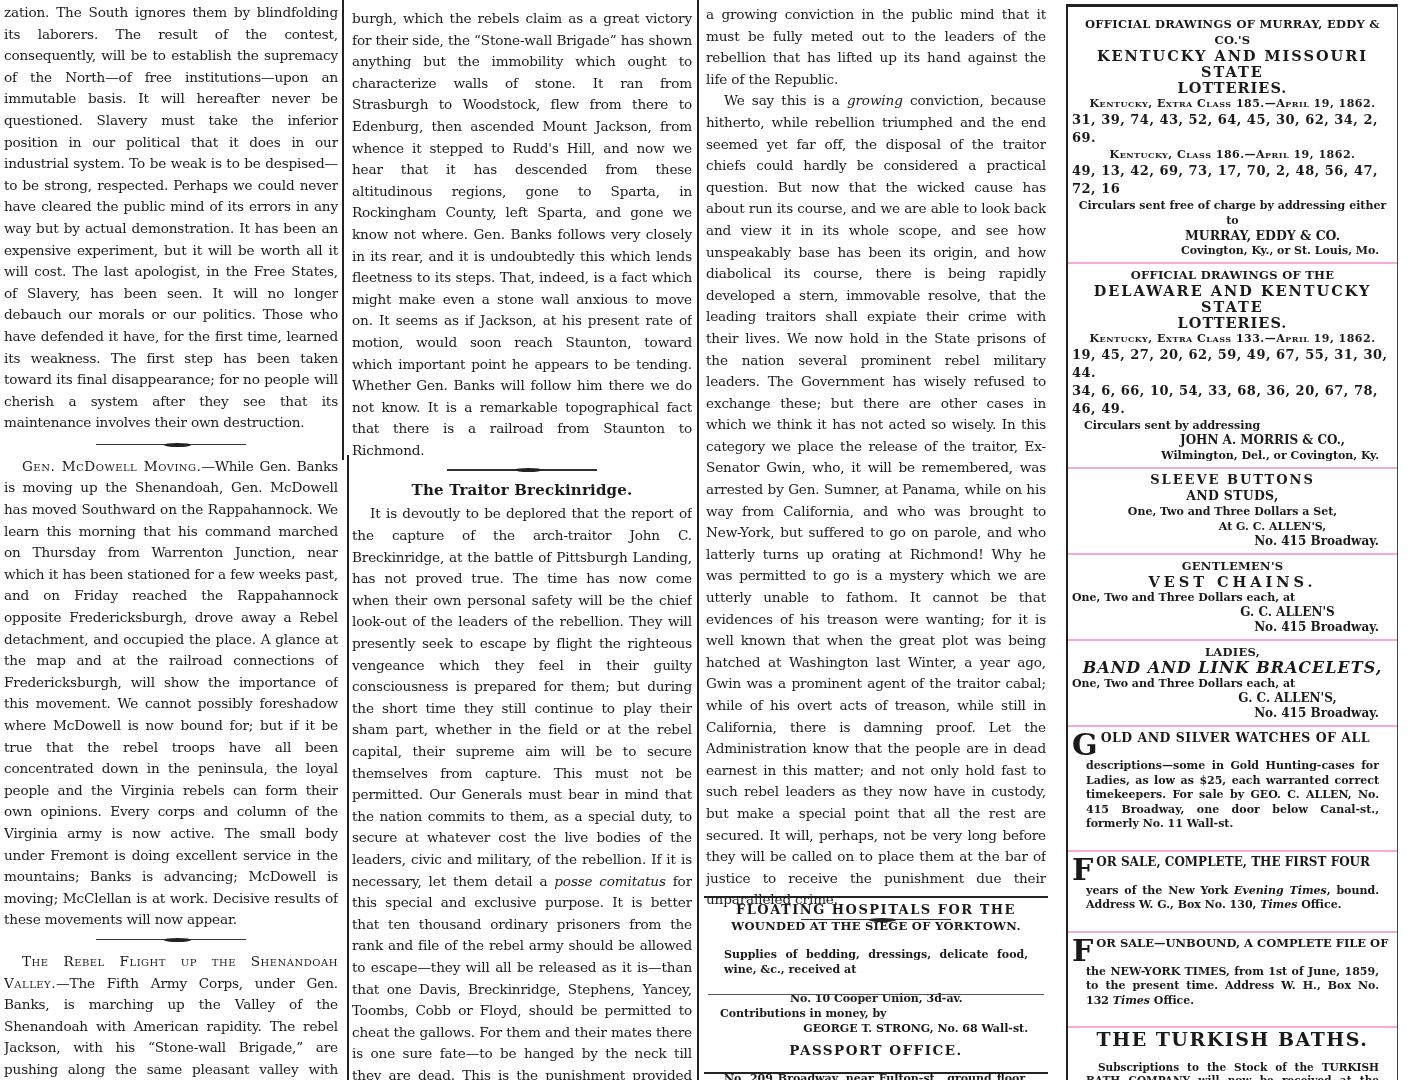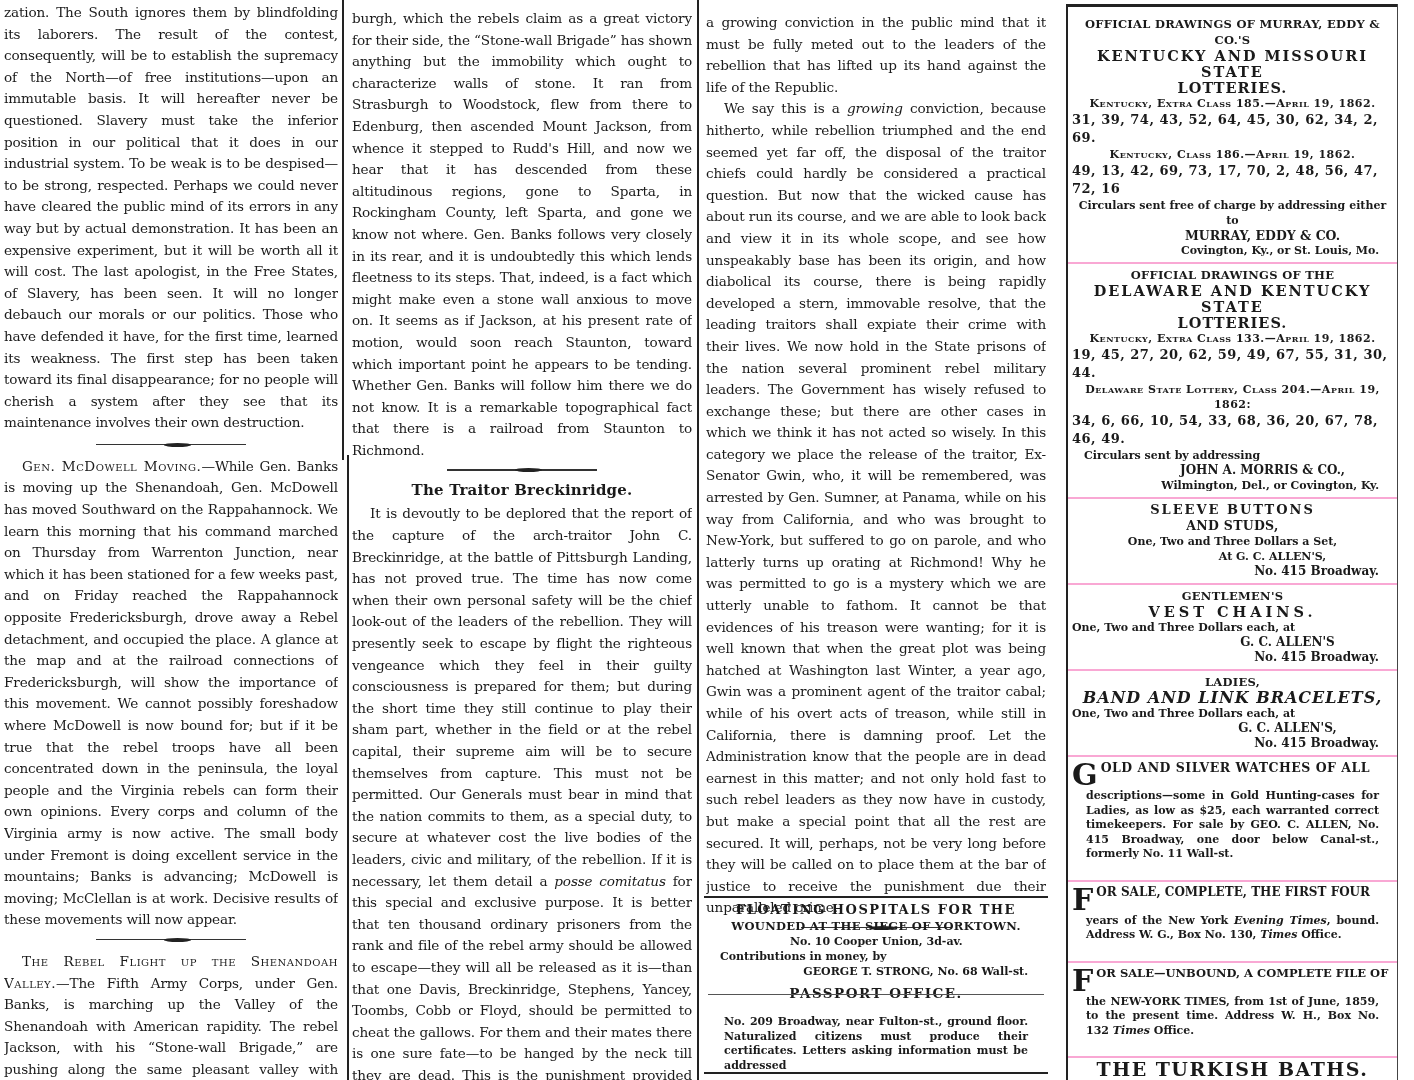--- a/index.html
+++ b/index.html
@@ -50,30 +50,31 @@
   <div class="rule" style="margin-top:6px;"></div>
   <div class="headline" style="margin-top:8px;">The Traitor Breckinridge.</div>
   <p class="p indent">
     <span>It is devoutly to be deplored that the report of the capture of the arch-traitor John C. Breckinridge, at the battle of Pittsburgh Landing, has not proved true. The time has now come when their own personal safety will be the chief look-out of the leaders of the rebellion. They will presently seek to escape by flight the righteous vengeance which they feel in their guilty consciousness is prepared for them; but during the short time they still continue to play their sham part, whether in the field or at the rebel capital, their supreme aim will be to secure themselves from capture. This must not be permitted. Our Generals must bear in mind that the nation commits to them, as a special duty, to secure at whatever cost the live bodies of the leaders, civic and military, of the rebellion. If it is necessary, let them detail a </span><span class="it">posse comitatus</span><span> for this special and exclusive purpose. It is better that ten thousand ordinary prisoners from the rank and file of the rebel army should be allowed to escape—they will all be released as it is—than that one Davis, Breckinridge, Stephens, Yancey, Toombs, Cobb or Floyd, should be permitted to cheat the gallows. For them and their mates there is one sure fate—to be hanged by the neck till they are dead. This is the punishment provided for treason, and there is</span>
   </p>
 </div>
 <div class="vline" style="left:347px; top:455px; height:625px;"></div>
 <div class="vline" style="left:697px; top:0; height:1080px;"></div>
 
 <div class="col" style="left:706px; width:340px;">
-  <p class="p" style="margin-top:12px;">a growing conviction in the public mind that it must be fully meted out to the leaders of the rebellion that has lifted up its hand against the life of the Republic.</p>
+  <p class="p" style="margin-top:4px;">a growing conviction in the public mind that it must be fully meted out to the leaders of the rebellion that has lifted up its hand against the life of the Republic.</p>
   <p class="p indent">
     <span>We say this is a </span><span class="it">growing</span><span> conviction, because hitherto, while rebellion triumphed and the end seemed yet far off, the disposal of the traitor chiefs could hardly be considered a practical question. But now that the wicked cause has about run its course, and we are able to look back and view it in its whole scope, and see how unspeakably base has been its origin, and how diabolical its course, there is being rapidly developed a stern, immovable resolve, that the leading traitors shall expiate their crime with their lives. We now hold in the State prisons of the nation several prominent rebel military leaders. The Government has wisely refused to exchange these; but there are other cases in which we think it has not acted so wisely. In this category we place the release of the traitor, Ex-Senator Gwin, who, it will be remembered, was arrested by Gen. Sumner, at Panama, while on his way from California, and who was brought to New-York, but suffered to go on parole, and who latterly turns up orating at Richmond! Why he was permitted to go is a mystery which we are utterly unable to fathom. It cannot be that evidences of his treason were wanting; for it is well known that when the great plot was being hatched at Washington last Winter, a year ago, Gwin was a prominent agent of the traitor cabal; while of his overt acts of treason, while still in California, there is damning proof. Let the Administration know that the people are in dead earnest in this matter; and not only hold fast to such rebel leaders as they now have in custody, but make a special point that all the rest are secured. It will, perhaps, not be very long before they will be called on to place them at the bar of justice to receive the punishment due their unparalleled crime.</span>
   </p>
   <div class="rule" style="margin-top:6px;"></div>
 </div>
 
 <div class="box" style="left:704px; top:896px; width:344px; height:178px; border-left:none; border-right:none; padding:4px 6px;">
   <div class="ad-c ad-h1" style="font-size:13px; letter-spacing:1.5px;">FLOATING HOSPITALS FOR THE</div>
   <div class="ad-c ad-h1">WOUNDED AT THE SIEGE OF YORKTOWN.</div>
+  <p class="ad-p">Supplies of bedding, dressings, delicate food, wine, &amp;c., received at</p>
   <div class="ad-small" style="padding-left:80px;">No. 10 Cooper Union, 3d-av.</div>
   <div class="ad-small" style="padding-left:10px;">Contributions in money, by</div>
   <div class="ad-small right">GEORGE T. STRONG, No. 68 Wall-st.</div>
   <div class="hsep" style="left:4px; right:4px; top:96px;"></div>
   <div class="ad-c ad-h1" style="margin-top:6px; font-size:13.5px; letter-spacing:1.5px;">PASSPORT OFFICE.</div>
   <p class="ad-p">No. 209 Broadway, near Fulton-st., ground floor. Naturalized citizens must produce their certificates. Letters asking information must be addressed</p>
   <div class="ad-small right" style="font-size:12px;">“PASSPORT OFFICE,”</div>
 
 </div>
 
@@ -92,21 +93,20 @@
     <div class="ad-c ad-small" style="font-size:12.5px; padding-left:60px;">MURRAY, EDDY &amp; CO.</div>
     <div class="ad-small right">Covington, Ky., or St. Louis, Mo.</div>
   </div>
 
   <div class="ad">
     <div class="ad-c ad-h1">OFFICIAL DRAWINGS OF THE</div>
     <div class="ad-c ad-h2">DELAWARE AND KENTUCKY STATE</div>
     <div class="ad-c ad-h2" style="letter-spacing:1px;">LOTTERIES.</div>
     <div class="ad-c ad-small sc">Kentucky, Extra Class 133.—April 19, 1862.</div>
     <div class="ad-nums">19, 45, 27, 20, 62, 59, 49, 67, 55, 31, 30, 44.</div>
-    <div class="ad-c ad-small sc">Delaware State Lottery, Class 204.—April 19, 1862:</div>
     <div class="ad-nums">34, 6, 66, 10, 54, 33, 68, 36, 20, 67, 78, 46, 49.</div>
     <div class="ad-small" style="padding-left:12px;">Circulars sent by addressing</div>
     <div class="ad-c ad-small" style="font-size:12px; padding-left:60px;">JOHN A. MORRIS &amp; CO.,</div>
     <div class="ad-small right">Wilmington, Del., or Covington, Ky.</div>
   </div>
 
   <div class="ad">
     <div class="ad-c ad-h2" style="font-size:13px;">SLEEVE BUTTONS</div>
     <div class="ad-c ad-h1" style="font-size:12.5px;">AND STUDS,</div>
     <div class="ad-c ad-small">One, Two and Three Dollars a Set,</div>

